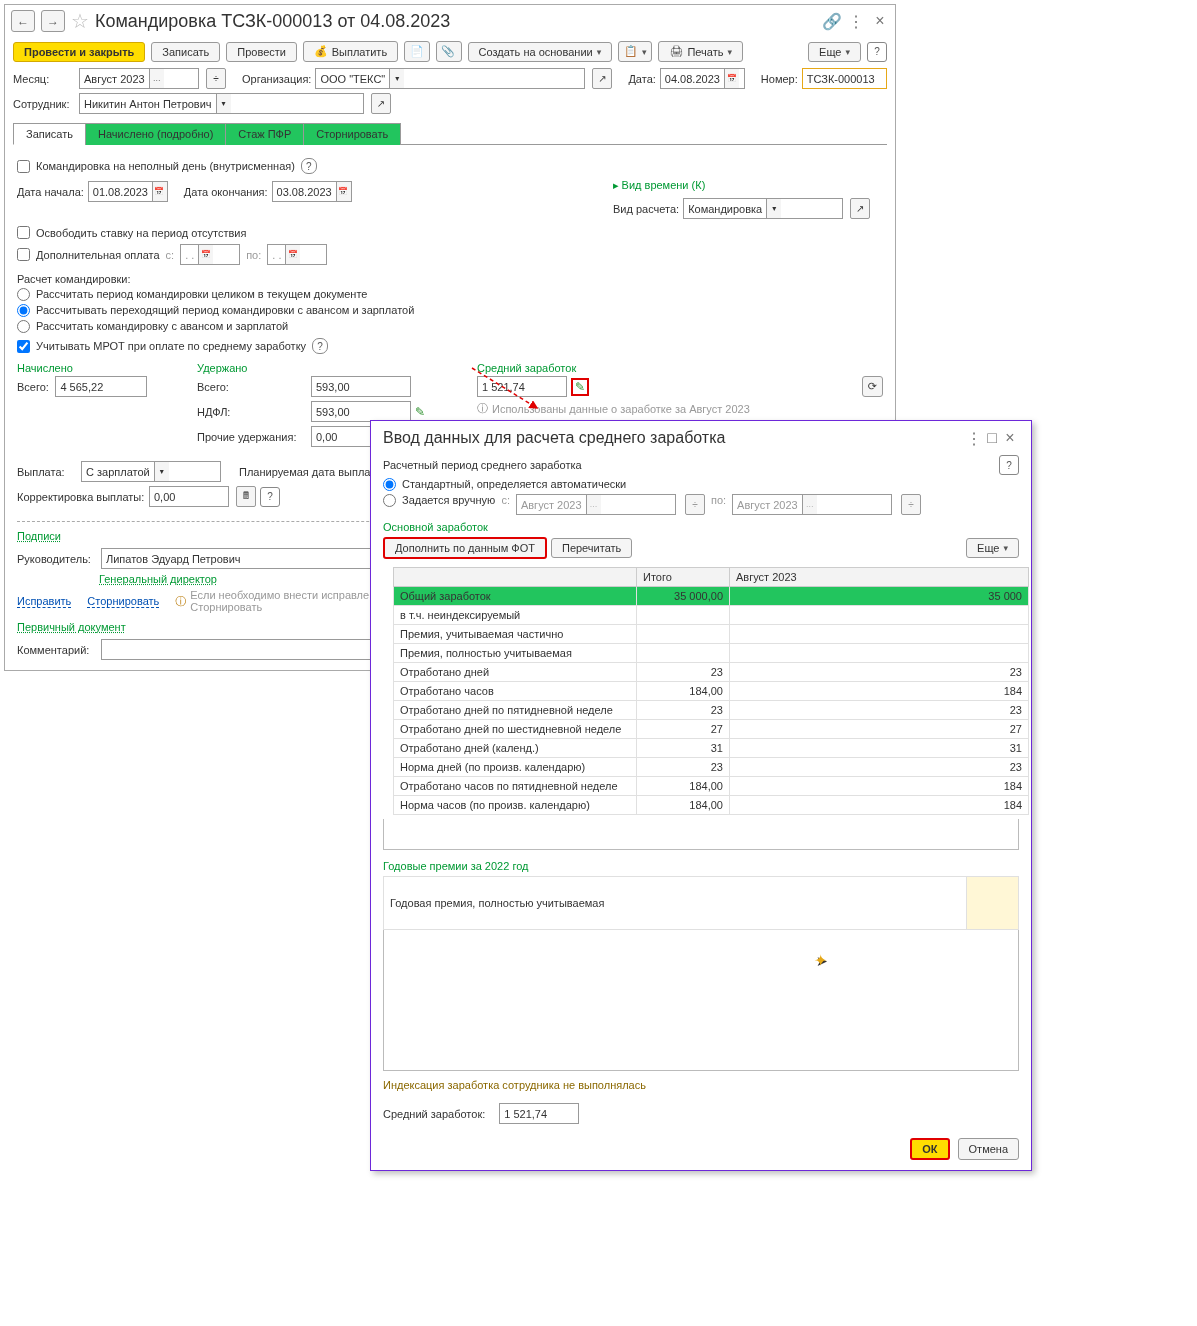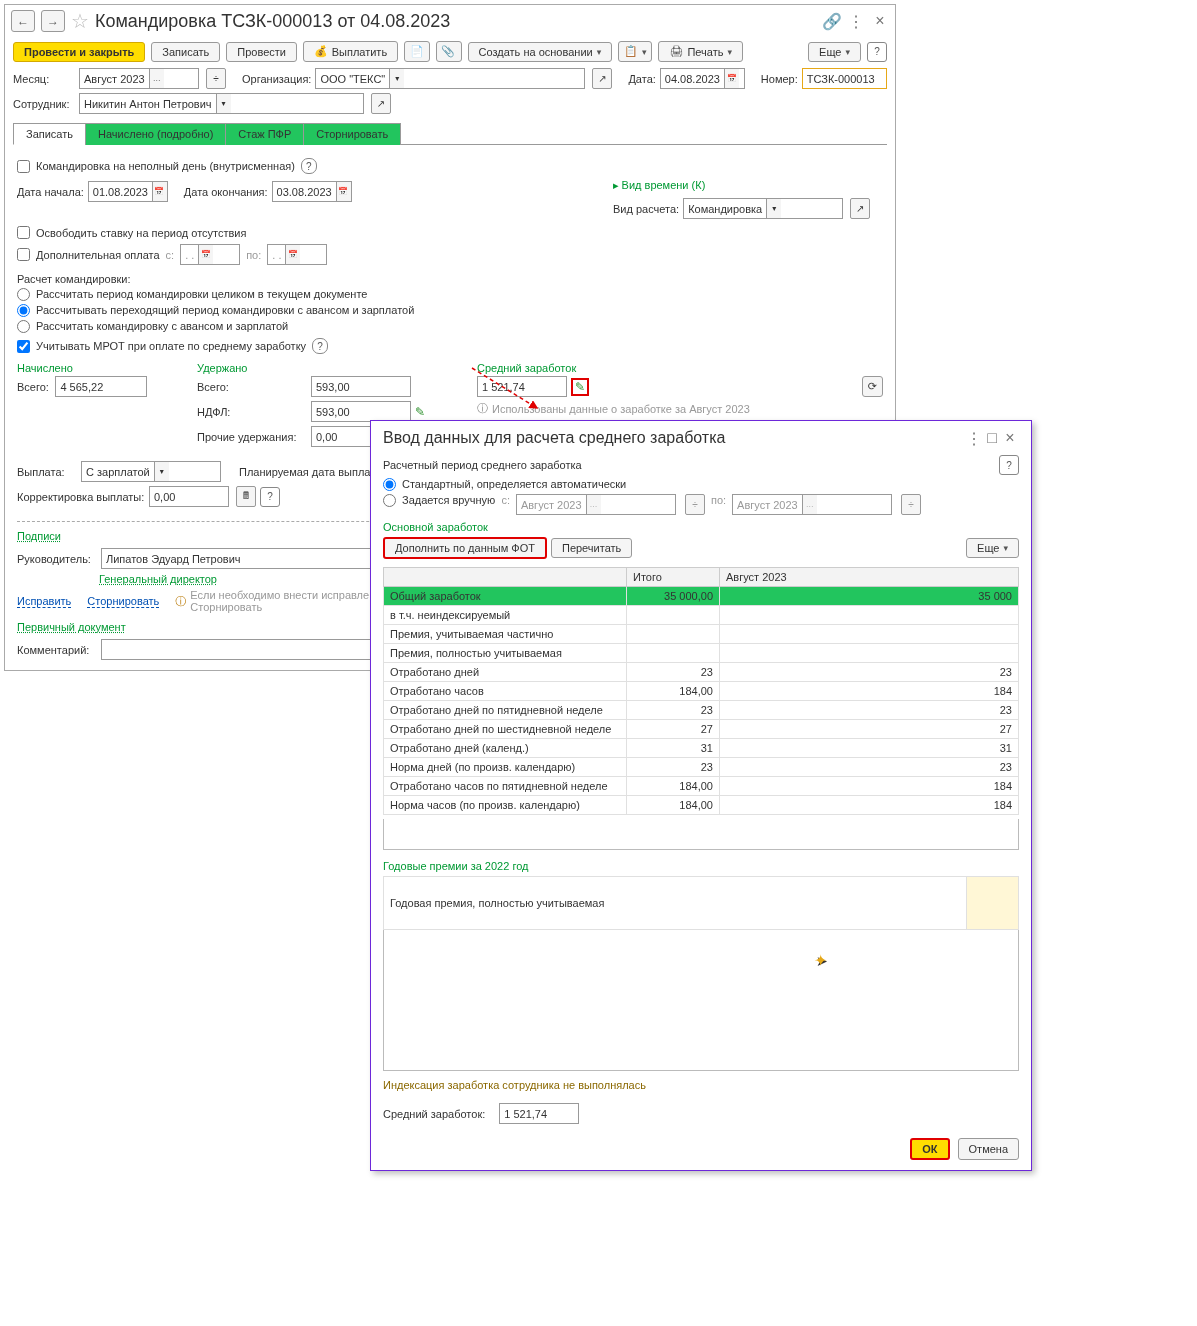--- a/index.html
+++ b/index.html
@@ -37,21 +37,21 @@
 .totalscol .row{padding:2px 0}
 .numinput{text-align:center;width:90px}
 .pencil{color:#2a8f2a;font-size:12px}
 .redbox{border:2px solid #e00000;display:inline-block;padding:0 2px}
 .link{color:#009933;text-decoration:underline dotted;cursor:pointer}
 .footer-sec{border-top:1px dashed #aaa;margin-top:12px;padding-top:8px}
 .bluelnk{color:#0050b3;border-bottom:1px dashed #0050b3}
 .popup{position:absolute;top:420px;left:370px;width:660px;border:1px solid #6d28d9;background:#fff;box-shadow:3px 3px 6px rgba(0,0,0,0.25);z-index:10}
 .popup .ptitle{font-size:16px;padding:8px 12px;display:flex;align-items:center}
 .popup .ptitle .sp{flex:1}
-.tbl{border:1px solid #bbb;margin:4px 12px;border-collapse:collapse;width:calc(100% - 24px);font-size:11px}
+.tbl{border:1px solid #bbb;margin:4px 22px;border-collapse:collapse;width:calc(100% - 24px);font-size:11px}
 .tbl th{background:#f3f3f3;border:1px solid #ccc;padding:3px 6px;font-weight:normal;text-align:left}
 .tbl td{border:1px solid #e0e0e0;padding:3px 6px}
 .tbl tr.sel td{background:#22c55e}
 .tbl td.num{text-align:right}
 .tbl .hl{background:#fff7d6}
 .tbl2{border:1px solid #bbb;margin:4px 12px 0 12px;border-collapse:collapse;width:calc(100% - 24px);font-size:11px}
 .tbl2 td{border:1px solid #e0e0e0;padding:20px 6px}
 .tbl2 .hl{background:#fff7d6}
 .empty{height:140px;border:1px solid #bbb;border-top:none;margin:0 12px}
 .brown{color:#8b6800}

